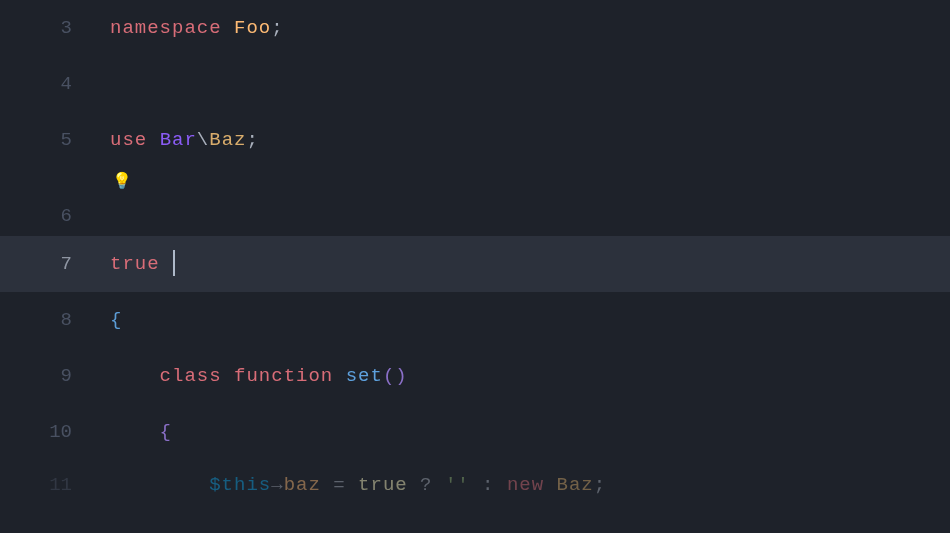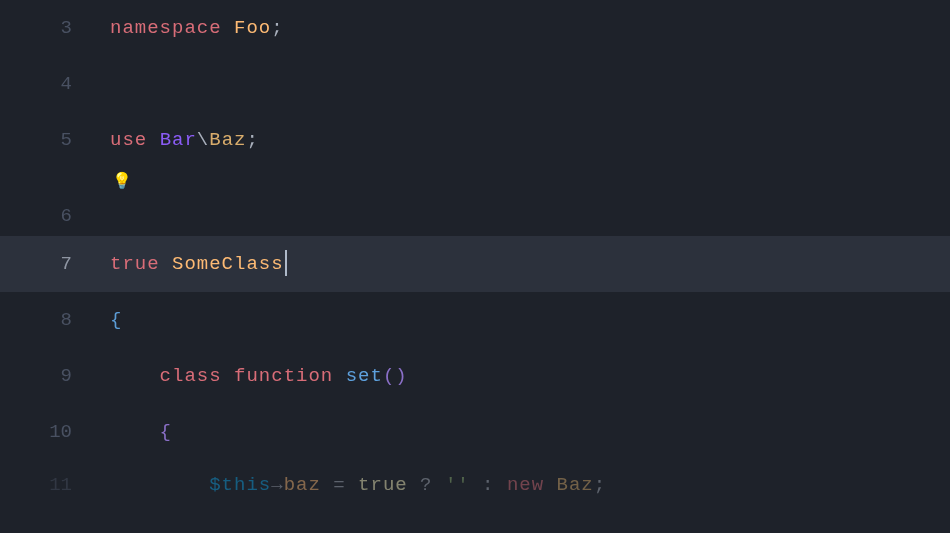--- a/index.html
+++ b/index.html
@@ -109,21 +109,21 @@
   </div>
 
   <div class="line" style="height:40px">
     <div class="gutter">6</div>
     <div class="code"></div>
   </div>
 
   <div class="line active">
     <div class="gutter">7</div>
     <div class="code">
-      <span class="kw-red">true</span><span>&nbsp;</span><span class="ident">SomeClass</span><span class="cursor"></span>
+      <span class="kw-red">true</span><span>&nbsp;</span><span class="cursor"></span>
     </div>
   </div>
 
   <div class="line">
     <div class="gutter">8</div>
     <div class="code">
       <span class="brace2">{</span>
     </div>
   </div>
 

